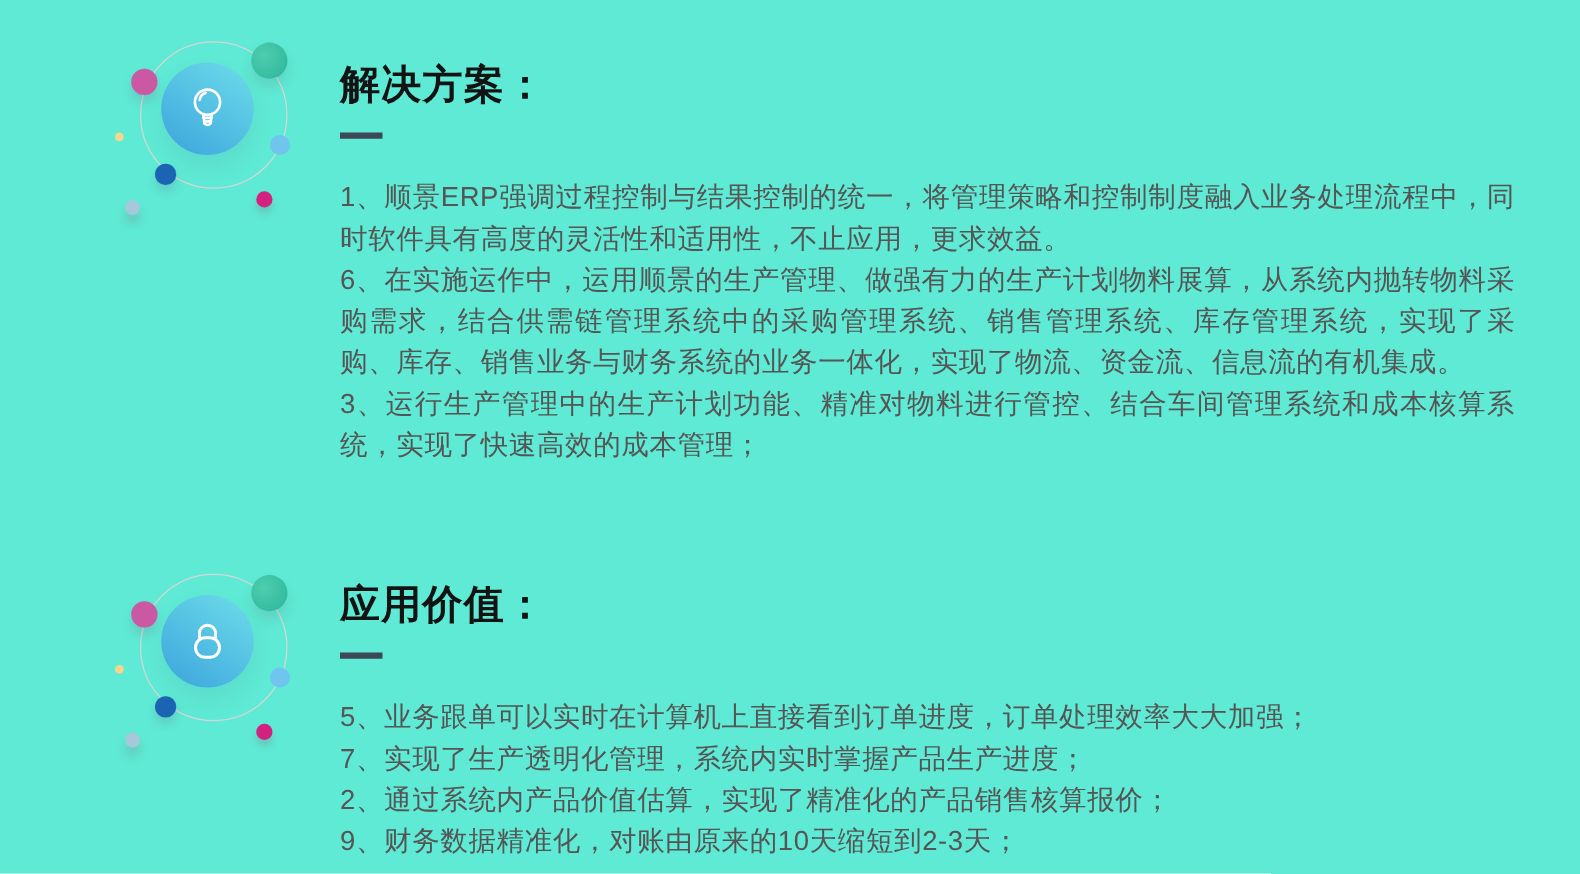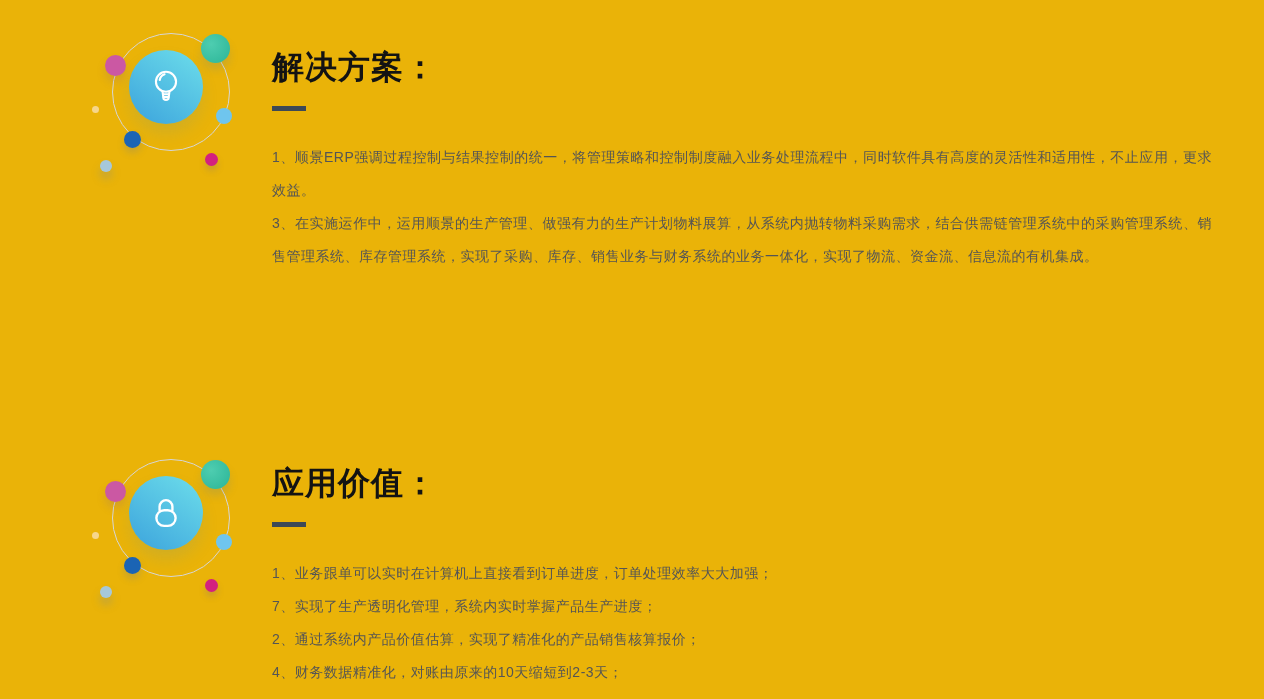--- a/index.html
+++ b/index.html
@@ -2,21 +2,21 @@
 <html><head>
 <meta charset="utf-8">
 <style>
   * { margin: 0; padding: 0; box-sizing: border-box; }
   html, body { background: #ffffff; }
   body {
     width: 1264px; height: 699px;
     position: relative; overflow: hidden;
     font-family: "Liberation Sans", "DejaVu Sans", sans-serif;
   }
-  .page { position: absolute; inset: 0; background: #eab308; }
+  .page { position: absolute; inset: 0; background: #5eead4; }
 
   .block { position: absolute; left: 0; width: 100%; }
   .block.s1 { top: 22px; height: 380px; }
   .block.s2 { top: 448px; height: 267px; }
 
   
   .icon-cluster { position: absolute; left: 85px; top: 0; width: 175px; height: 185px; }
   .ring {
     position: absolute; left: 27px; top: 11px; width: 118px; height: 118px;
     border: 1px solid #d6d6d6; border-radius: 50%;
@@ -42,21 +42,21 @@
   .content { position: absolute; left: 272px; width: 940px; }
   .s1 .content { top: 26px; }
   .s2 .content { top: 16px; }
   h2.heading {
     font-size: 32px; line-height: 38px; font-weight: 700;
     color: #131313; letter-spacing: 1px;
   }
   .dash { width: 34px; height: 5px; background: #3d4956; margin-top: 20px; }
   .para-wrap { margin-top: 30px; }
   .para-wrap p {
-    font-size: 14px; line-height: 33px; color: #555555;
+    font-size: 22px; line-height: 33px; color: #555555;
     letter-spacing: 0.5px; text-align: justify;
   }
 </style>
 </head>
 <body>
 
 <div class="page">
 
   <section class="block s1">
     <div class="icon-cluster">
@@ -76,21 +76,22 @@
           <path d="M20.6 32.3 h6.8"></path>
           <path d="M21.1 35.5 h5.8"></path>
         </svg>
       </span>
     </div>
     <div class="content">
       <h2 class="heading">解决方案：</h2>
       <div class="dash"></div>
       <div class="para-wrap">
         <p>1、顺景ERP强调过程控制与结果控制的统一，将管理策略和控制制度融入业务处理流程中，同时软件具有高度的灵活性和适用性，不止应用，更求效益。</p>
-        <p>3、在实施运作中，运用顺景的生产管理、做强有力的生产计划物料展算，从系统内抛转物料采购需求，结合供需链管理系统中的采购管理系统、销售管理系统、库存管理系统，实现了采购、库存、销售业务与财务系统的业务一体化，实现了物流、资金流、信息流的有机集成。</p>
+        <p>6、在实施运作中，运用顺景的生产管理、做强有力的生产计划物料展算，从系统内抛转物料采购需求，结合供需链管理系统中的采购管理系统、销售管理系统、库存管理系统，实现了采购、库存、销售业务与财务系统的业务一体化，实现了物流、资金流、信息流的有机集成。</p>
+        <p>3、运行生产管理中的生产计划功能、精准对物料进行管控、结合车间管理系统和成本核算系统，实现了快速高效的成本管理；</p>
       </div>
     </div>
   </section>
 
   <section class="block s2">
     <div class="icon-cluster">
       <span class="ring"></span>
       <span class="dot teal"></span>
       <span class="dot pink"></span>
       <span class="dot sky"></span>
@@ -102,21 +103,21 @@
         <svg viewBox="0 0 48 48" width="44" height="44" fill="none" stroke="#ffffff" stroke-width="2.6" stroke-linecap="round" stroke-linejoin="round">
           <path d="M17 21 v-4 a7 7 0 0 1 14 0 v4"></path>
           <rect x="13.5" y="21" width="21" height="17" rx="8.5"></rect>
         </svg>
       </span>
     </div>
     <div class="content">
       <h2 class="heading">应用价值：</h2>
       <div class="dash"></div>
       <div class="para-wrap">
-        <p>1、业务跟单可以实时在计算机上直接看到订单进度，订单处理效率大大加强；</p>
+        <p>5、业务跟单可以实时在计算机上直接看到订单进度，订单处理效率大大加强；</p>
         <p>7、实现了生产透明化管理，系统内实时掌握产品生产进度；</p>
         <p>2、通过系统内产品价值估算，实现了精准化的产品销售核算报价；</p>
-        <p>4、财务数据精准化，对账由原来的10天缩短到2-3天；</p>
+        <p>9、财务数据精准化，对账由原来的10天缩短到2-3天；</p>
       </div>
     </div>
   </section>
 
 </div>
 
 </body></html>

